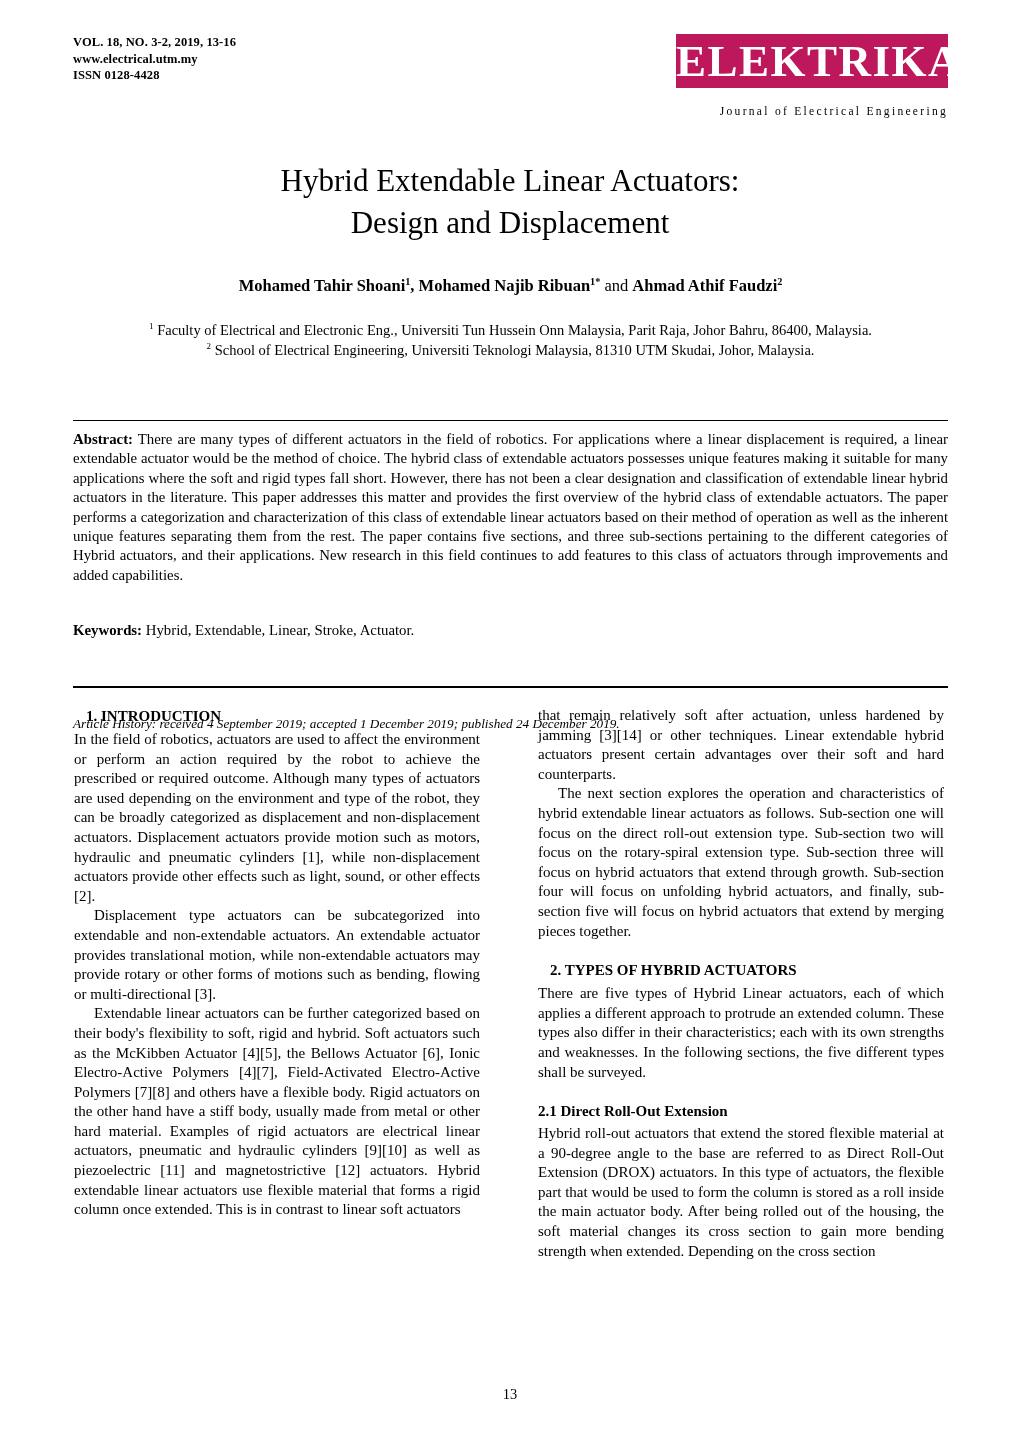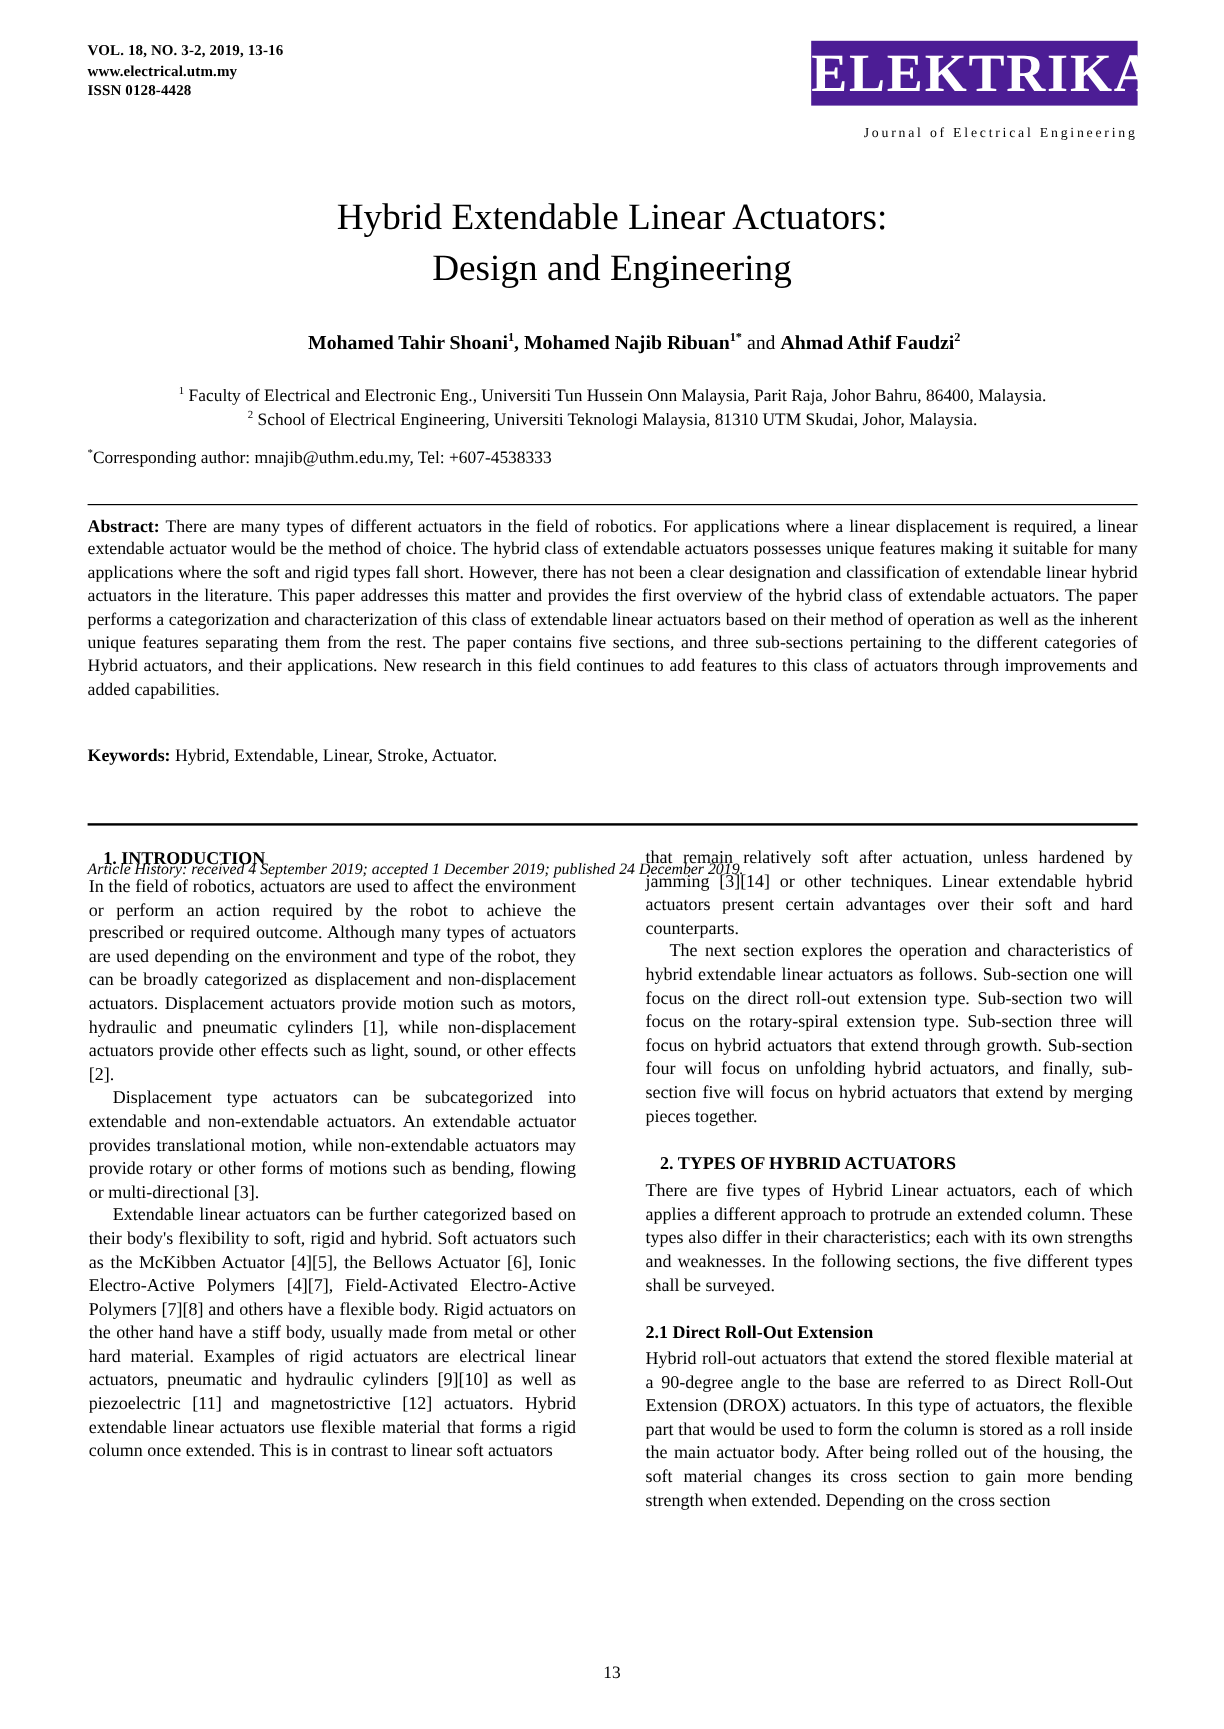--- a/index.html
+++ b/index.html
@@ -45,21 +45,21 @@
   .masthead-left div { white-space: nowrap; }
 
   .logo-block {
     position: absolute;
     right: 0;
     top: 0;
     width: 272px;
     text-align: right;
   }
   .logo-box {
-    background: #4c1d95;
+    background: #be185d;
     color: #ffffff;
     height: 54px;
     line-height: 54px;
     text-align: center;
     font-size: 45px;
     font-weight: bold;
     letter-spacing: 1.5px;
     font-family: "Liberation Serif", "DejaVu Serif", serif;
   }
   .logo-sub {
@@ -79,21 +79,21 @@
     width: 780px;
     text-align: center;
     font-size: 31px;
     line-height: 42px;
     font-weight: normal;
   }
 
   
   .authors {
     position: absolute;
-    left: 91px;
+    left: 73px;
     top: 276px;
     width: 875px;
     text-align: center;
     font-size: 16.5px;
     font-weight: bold;
   }
   .authors .plain { font-weight: normal; }
   sup { font-size: 0.62em; vertical-align: super; line-height: 0; }
 
   
@@ -217,31 +217,30 @@
       <div>ISSN 0128-4428</div>
     </div>
     <div class="logo-block">
       <div class="logo-box">ELEKTRIKA</div>
       <div class="logo-sub">Journal of Electrical Engineering</div>
     </div>
   </div>
 
   <div class="title">
     <div>Hybrid Extendable Linear Actuators:</div>
-    <div>Design and Engineering</div>
+    <div>Design and Displacement</div>
   </div>
 
   <div class="authors">
     <span>Mohamed Tahir Shoani</span><sup>1</sup><span>, </span><span>Mohamed Najib Ribuan</span><sup>1*</sup><span class="plain"> and </span><span>Ahmad Athif Faudzi</span><sup>2</sup>
   </div>
 
   <div class="affil">
     <div class="a1"><sup>1</sup> <span>Faculty of Electrical and Electronic Eng., Universiti Tun Hussein Onn Malaysia, Parit Raja, Johor Bahru, 86400, Malaysia.</span></div>
     <div class="a2"><sup>2</sup> <span>School of Electrical Engineering, Universiti Teknologi Malaysia, 81310 UTM Skudai, Johor, Malaysia.</span></div>
-    <div class="corr"><sup>*</sup><span>Corresponding author: mnajib@uthm.edu.my, Tel: +607-4538333</span></div>
   </div>
 
   <div class="rule-top"></div>
   <div class="rule-bottom"></div>
 
   <div class="abstract">
     <b>Abstract:</b><span> There are many types of different actuators in the field of robotics. For applications where a linear displacement is required, a linear extendable actuator would be the method of choice. The hybrid class of extendable actuators possesses unique features making it suitable for many applications where the soft and rigid types fall short. However, there has not been a clear designation and classification of extendable linear hybrid actuators in the literature. This paper addresses this matter and provides the first overview of the hybrid class of extendable actuators. The paper performs a categorization and characterization of this class of extendable linear actuators based on their method of operation as well as the inherent unique features separating them from the rest. The paper contains five sections, and three sub-sections pertaining to the different categories of Hybrid actuators, and their applications. New research in this field continues to add features to this class of actuators through improvements and added capabilities.</span>
   </div>
 
   <div class="keywords">

